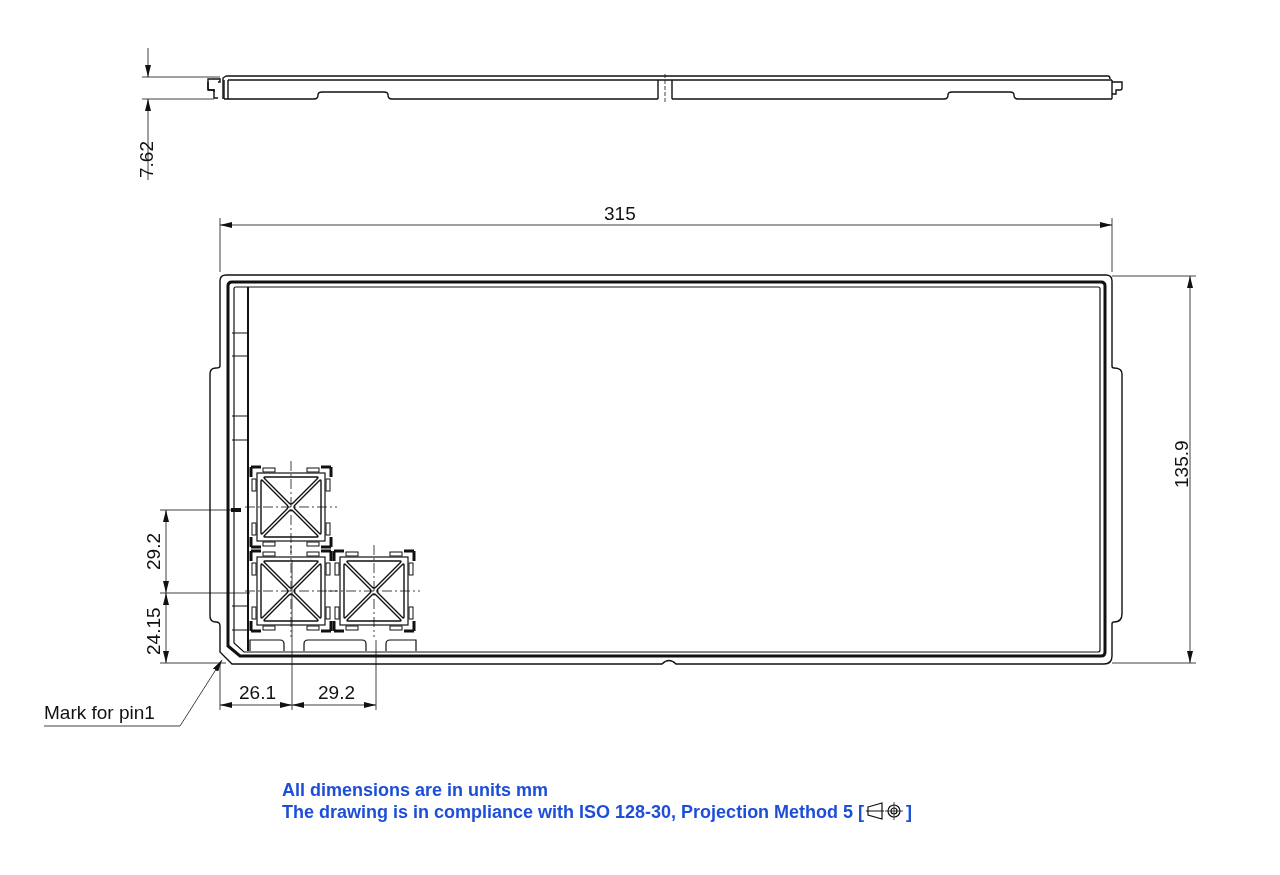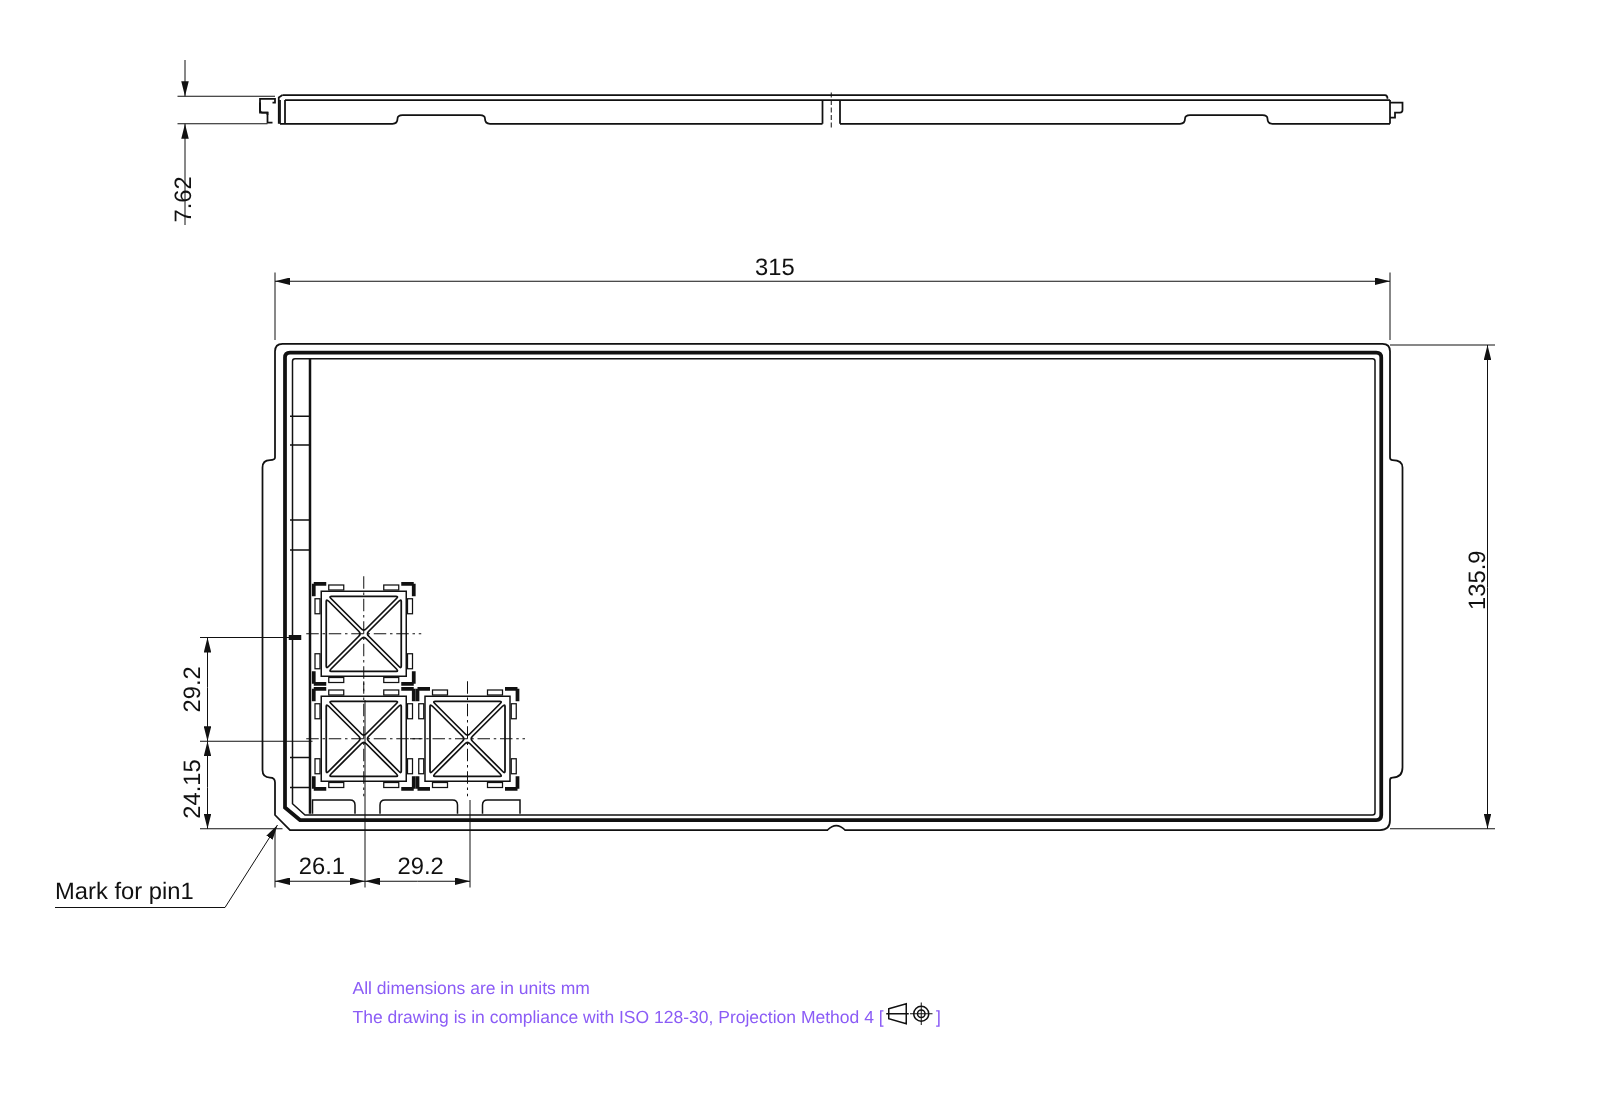--- a/index.html
+++ b/index.html
@@ -1,20 +1,20 @@
 <!DOCTYPE html>
 <html><head>
 <meta charset="utf-8">
 <style>
   html, body { margin: 0; padding: 0; background: #ffffff; }
   body { width: 1280px; height: 875px; position: relative; overflow: hidden; font-family: "Liberation Sans", sans-serif; color: #111; }
   #drawing { position: absolute; left: 0; top: 0; width: 1280px; height: 875px; }
   .dimtext { font-family: "Liberation Sans", sans-serif; font-size: 19px; fill: #111; }
   .label { font-family: "Liberation Sans", sans-serif; font-size: 19px; fill: #111; }
-  .notes { position: absolute; left: 282px; top: 780px; font-size: 14px; line-height: 21px; color: #8b5cf6; }
+  .notes { position: absolute; left: 282px; top: 780px; font-size: 18px; line-height: 21px; color: #1d4ed8; font-weight: bold; }
   .notes div { white-space: nowrap; }
   .proj-sym { display: inline-block; vertical-align: -3px; }
 </style>
 </head>
 <body>
 
 <svg id="drawing" viewBox="0 0 1280 875" xmlns="http://www.w3.org/2000/svg">
   <defs>
     <marker id="arr" viewBox="0 0 12 6" refX="12" refY="3" markerWidth="12" markerHeight="6" orient="auto-start-reverse" markerUnits="userSpaceOnUse">
       <path d="M0,0 L12,3 L0,6 z" fill="#111"></path>
@@ -137,20 +137,20 @@
 
   <g>
     <path d="M44,726 H180 L222,660" stroke="#111" stroke-width="0.8" fill="none" marker-end="url(#arr)"></path>
     <text class="label" x="44" y="719">Mark for pin1</text>
   </g>
 </svg>
 
 <div class="notes">
   <div>All dimensions are in units mm</div>
   <div>
-    <span>The drawing is in compliance with ISO 128-30, Projection Method 4 [</span><svg class="proj-sym" width="42" height="20" viewBox="0 0 42 20">
+    <span>The drawing is in compliance with ISO 128-30, Projection Method 5 [</span><svg class="proj-sym" width="42" height="20" viewBox="0 0 42 20">
       <path d="M2,10 H20 M4,6 L18,2 V18 L4,14 z" fill="none" stroke="#111" stroke-width="1.2"></path>
       <circle cx="30" cy="10" r="6" fill="none" stroke="#111" stroke-width="1.2"></circle>
       <circle cx="30" cy="10" r="3" fill="none" stroke="#111" stroke-width="1.2"></circle>
       <path d="M21,10 H39 M30,1 V19" stroke="#111" stroke-width="0.8"></path>
     </svg><span>]</span>
   </div>
 </div>
 
 </body></html>

